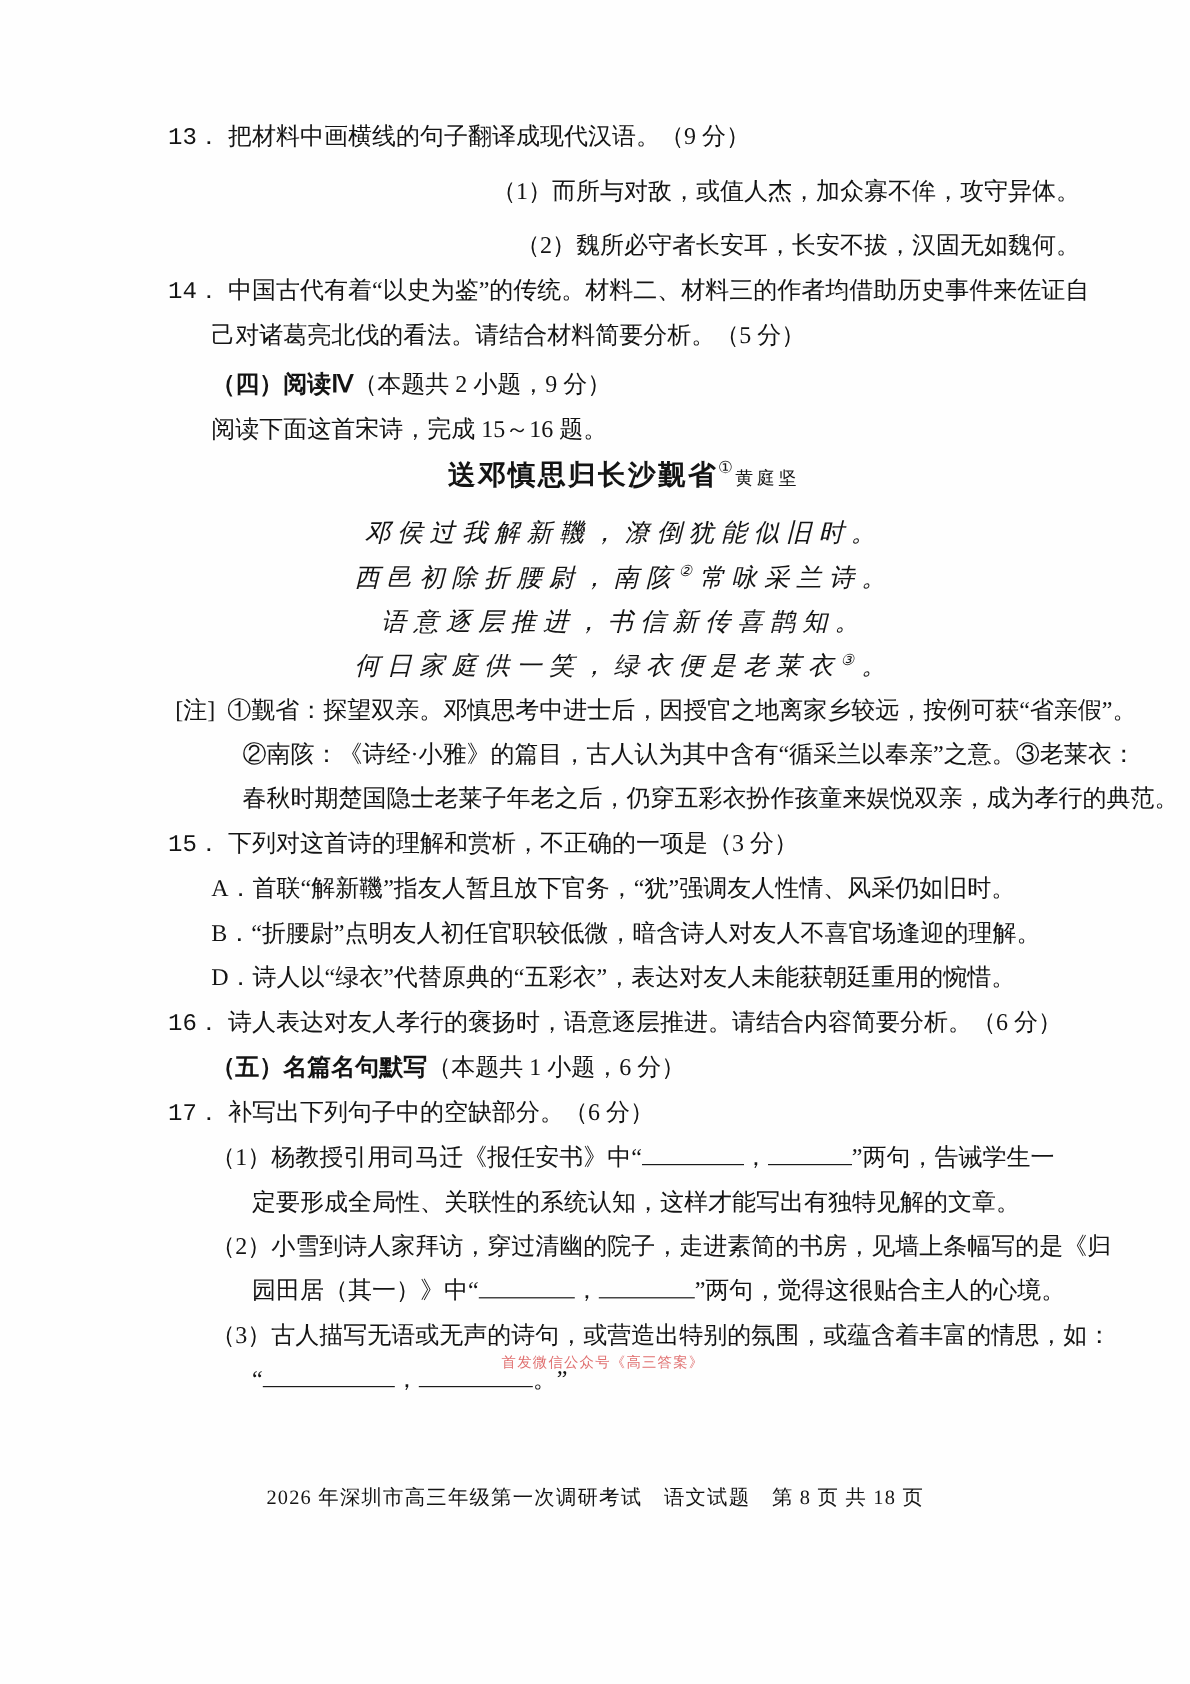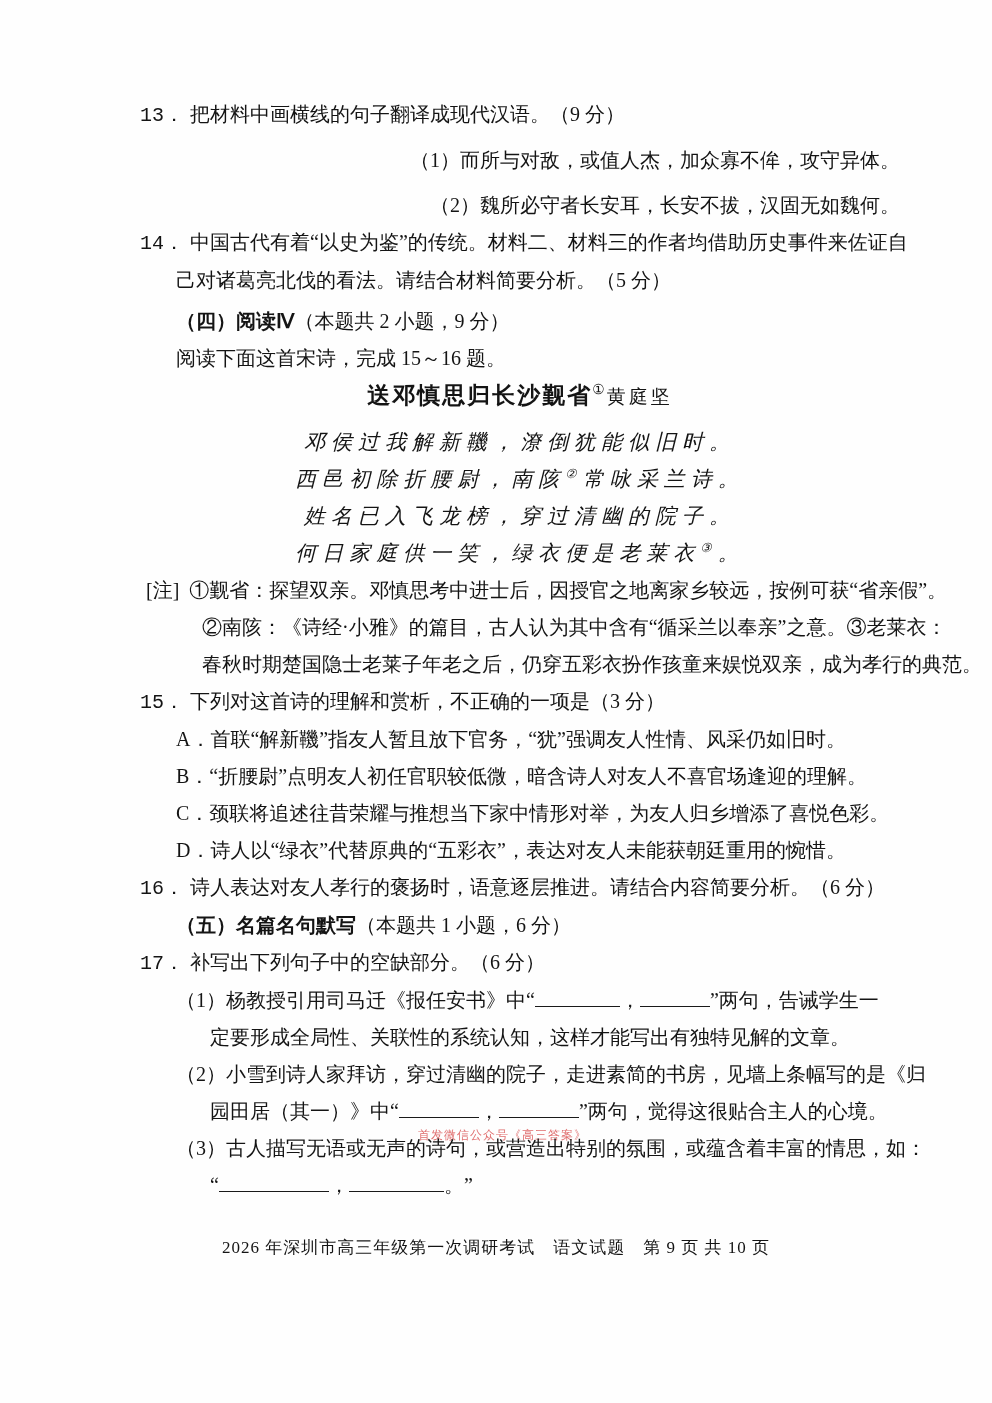--- a/index.html
+++ b/index.html
@@ -36,21 +36,21 @@
   .note-label { margin-right: 10px; }
   sup { font-size: 0.6em; vertical-align: super; line-height: 0; }
 
   
   .poem-title {
     text-align: center;
     font-size: 23px;
     line-height: 38px;
   }
   .poem-title .title-text { font-weight: bold; letter-spacing: 2px; }
-  .poem-title .author { font-size: 19px; margin-left: 2px; font-weight: normal; letter-spacing: 3px; }
+  .poem-title .author { font-size: 15px; margin-left: 2px; font-weight: normal; letter-spacing: 3px; }
   .poem-line {
     text-align: center;
     font-size: 21px;
     line-height: 37px;
     letter-spacing: 6px;
     font-style: italic;
   }
 
   
   .blank {
@@ -101,45 +101,44 @@
 
     <div class="row"><span class="qnum">14．</span><span>中国古代有着“以史为鉴”的传统。材料二、材料三的作者均借助历史事件来佐证自</span></div>
     <div class="row ind1">己对诸葛亮北伐的看法。请结合材料简要分析。（5 分）</div>
 
     <div class="row ind1 gap4"><span class="bold">（四）阅读Ⅳ</span><span>（本题共 2 小题，9 分）</span></div>
     <div class="row ind1">阅读下面这首宋诗，完成 15～16 题。</div>
 
     <div class="row poem-title"><span class="title-text">送邓慎思归长沙觐省</span><sup>①</sup><span class="author">黄庭坚</span></div>
     <div class="row poem-line gap8">邓侯过我解新鞿，潦倒犹能似旧时。</div>
     <div class="row poem-line"><span>西邑初除折腰尉，南陔</span><sup>②</sup><span>常咏采兰诗。</span></div>
-    <div class="row poem-line">姓名已入飞龙榜，穿过清幽的院子。</div>
+    <div class="row poem-line">语意逐层推进，书信新传喜鹊知。</div>
     <div class="row poem-line"><span>何日家庭供一笑，绿衣便是老莱衣</span><sup>③</sup><span>。</span></div>
 
     <div class="row note-first"><span class="note-label">[注]</span><span>①觐省：探望双亲。邓慎思考中进士后，因授官之地离家乡较远，按例可获“省亲假”。</span></div>
     <div class="row note-cont">②南陔：《诗经·小雅》的篇目，古人认为其中含有“循采兰以奉亲”之意。③老莱衣：</div>
     <div class="row note-cont">春秋时期楚国隐士老莱子年老之后，仍穿五彩衣扮作孩童来娱悦双亲，成为孝行的典范。</div>
 
     <div class="row"><span class="qnum">15．</span><span>下列对这首诗的理解和赏析，不正确的一项是（3 分）</span></div>
     <div class="row ind1">A．首联“解新鞿”指友人暂且放下官务，“犹”强调友人性情、风采仍如旧时。</div>
     <div class="row ind1">B．“折腰尉”点明友人初任官职较低微，暗含诗人对友人不喜官场逢迎的理解。</div>
-    <div class="row ind1">C．颈联将追述往昔荣耀与推想当下家中情形对举，为友人归乡增添了喜悦色彩。</div>
     <div class="row ind1">D．诗人以“绿衣”代替原典的“五彩衣”，表达对友人未能获朝廷重用的惋惜。</div>
 
     <div class="row"><span class="qnum">16．</span><span>诗人表达对友人孝行的褒扬时，语意逐层推进。请结合内容简要分析。（6 分）</span></div>
 
     <div class="row ind1"><span class="bold">（五）名篇名句默写</span><span>（本题共 1 小题，6 分）</span></div>
 
     <div class="row"><span class="qnum">17．</span><span>补写出下列句子中的空缺部分。（6 分）</span></div>
 
     <div class="row ind1"><span>（1）杨教授引用司马迁《报任安书》中“</span><span class="blank w85"></span><span>，</span><span class="blank w70"></span><span>”两句，告诫学生一</span></div>
     <div class="row cont2">定要形成全局性、关联性的系统认知，这样才能写出有独特见解的文章。</div>
 
     <div class="row ind1">（2）小雪到诗人家拜访，穿过清幽的院子，走进素简的书房，见墙上条幅写的是《归</div>
     <div class="row cont2"><span>园田居（其一）》中“</span><span class="blank w80"></span><span>，</span><span class="blank w80"></span><span>”两句，觉得这很贴合主人的心境。</span></div>
 
     <div class="row ind1">（3）古人描写无语或无声的诗句，或营造出特别的氛围，或蕴含着丰富的情思，如：</div>
     <div class="row cont2"><span>“</span><span class="blank w110"></span><span>，</span><span class="blank w95"></span><span>。”</span></div>
 
   </div>
 
-  <div class="footer">2026 年深圳市高三年级第一次调研考试　语文试题　第 9 页 共 10 页</div>
+  <div class="footer">2026 年深圳市高三年级第一次调研考试　语文试题　第 8 页 共 18 页</div>
 
 </div>
 
 </body></html>

